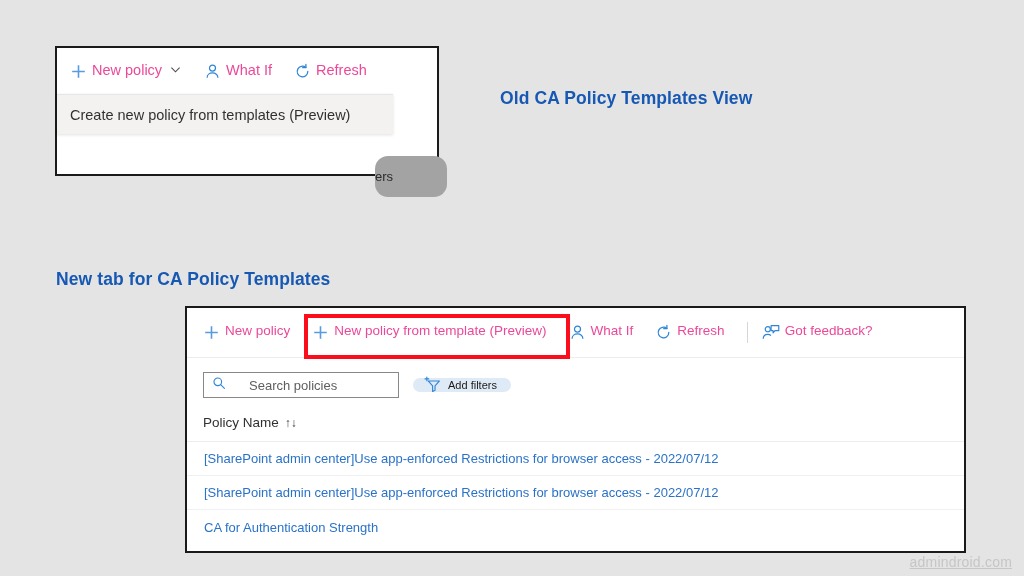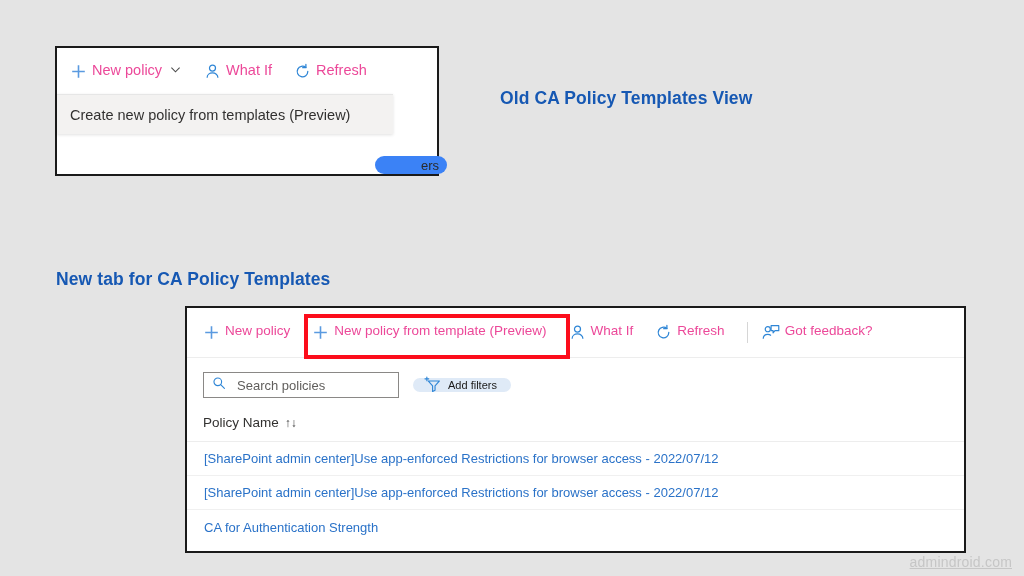--- a/index.html
+++ b/index.html
@@ -58,26 +58,26 @@
     background: #fff;
   }
   #old-toolbar .cmd { font-size: 14.5px; }
   #old-bg-fill {
     position: absolute; left: 0; top: 46px; right: 0; bottom: 0; background: #fff;
   }
   
   #old-ghost-pill {
     position: absolute;
     left: 318px; top: 108px;
-    width: 72px; height: 18px;
-    background: #3b82f6;
+    width: 72px; height: 41px;
+    background: #a3a3a3;
     border-radius: 13px;
     font-size: 13px;
     color: #2a2a2a;
-    display: flex; align-items: center; justify-content: flex-end;
+    display: flex; align-items: center; 
     padding-right: 8px;
     box-sizing: border-box;
     overflow: hidden;
   }
   #old-menu {
     position: absolute;
     left: 0; top: 46px; width: 336px;
     background: #ffffff;
     border-top: 1px solid #e6e6e6;
     box-shadow: 0 1px 3px rgba(0,0,0,0.12);
@@ -126,21 +126,21 @@
   }
   #search-box {
     width: 196px; height: 26px;
     border: 1px solid #8a8886;
     background: #fff;
     display: flex; align-items: center; gap: 7px;
     padding: 0 8px;
     box-sizing: border-box;
   }
   #search-input {
-    border: 0; outline: 0; padding: 0; margin: 4px;
+    border: 0; outline: 0; padding: 0; margin: 16px;
     font-family: "Liberation Sans", sans-serif;
     font-size: 13px;
     color: #323130;
     background: transparent;
     width: 100%;
   }
   #search-input::placeholder { color: #605e5c; opacity: 1; }
   #add-filters-pill {
     display: inline-flex; align-items: center; gap: 7px;
     height: 14px;

